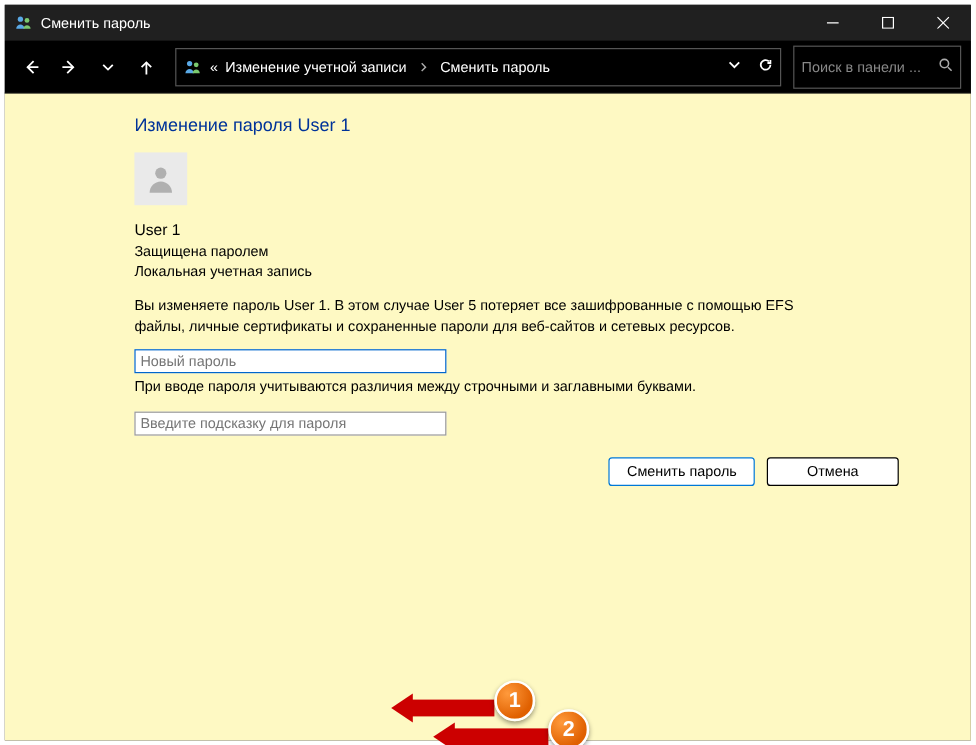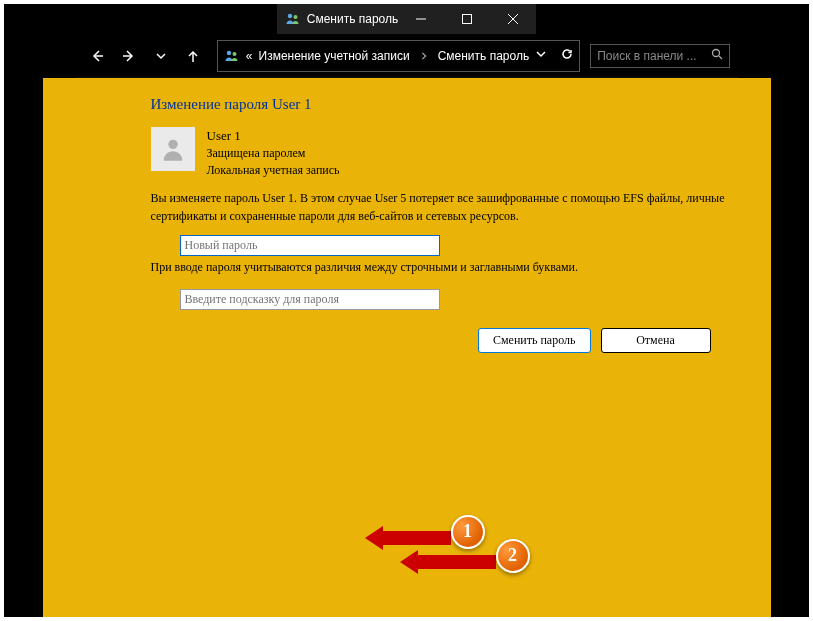--- a/index.html
+++ b/index.html
@@ -17,21 +17,20 @@
     width: 805px;
     height: 613px;
     margin: 4px;
     background: #000000;
     color: #ffffff;
     font-family: "Segoe UI", Tahoma, sans-serif;
     font-size: 12px;
     position: relative;
     display: flex;
     flex-direction: column;
-    align-items: center;
   }
 
   
   .titlebar {
     height: 30px;
     background: #202020;
     display: flex;
     align-items: center;
     justify-content: space-between;
     padding-left: 8px;
@@ -94,56 +93,56 @@
   .addr-right {
     margin-left: auto;
     display: flex;
     align-items: center;
     gap: 14px;
   }
   .addr-right svg { width: 12px; height: 12px; stroke: #ffffff; stroke-width: 1.5; fill: none; }
 
   .searchbox {
     width: 140px;
-    height: 24px;
+    height: 36px;
     border: 1px solid #555555;
     display: flex;
     align-items: center;
     padding: 0 6px;
     gap: 6px;
     margin-left: 6px;
     color: #888888;
     font-size: 12px;
   }
   .search-text {
     flex: 1;
     overflow: hidden;
     white-space: nowrap;
     text-overflow: ellipsis;
   }
 
   
   .content {
     flex: 1;
-    background: #eab308;
+    background: #fef9c3;
     color: #000000;
     padding: 18px 40px 0 108px;
     position: relative;
     font-size: 12px;
-    font-family: Liberation Serif, serif;
   }
   .heading {
     color: #003399;
     font-size: 15px;
     margin-bottom: 14px;
   }
   .user-block {
     display: flex;
     gap: 12px;
     margin-bottom: 10px;
+    flex-direction: column;
   }
   .avatar {
     width: 44px; height: 44px;
     background: #eaeaea;
     display: flex; align-items: center; justify-content: center;
   }
   .avatar svg { width: 28px; height: 28px; fill: #b0b0b0; }
   .user-meta { line-height: 1.4; }
   .user-name { font-size: 13px; }
 
@@ -152,21 +151,20 @@
   .input-row {
     width: 260px;
     border: 1px solid #999999;
     padding: 2px 4px;
     color: #777777;
     font-size: 12px;
     background: #ffffff;
     margin-top: 4px;
     display: block;
     font-family: inherit;
-    margin-left: 29px;
   }
   .input-row.focused { border-color: #0066cc; }
   input.input-row { outline: none; }
   .note { margin-top: 4px; }
 
   .btn-row {
     display: flex;
     gap: 10px;
     justify-content: flex-end;
     margin-top: 18px;

